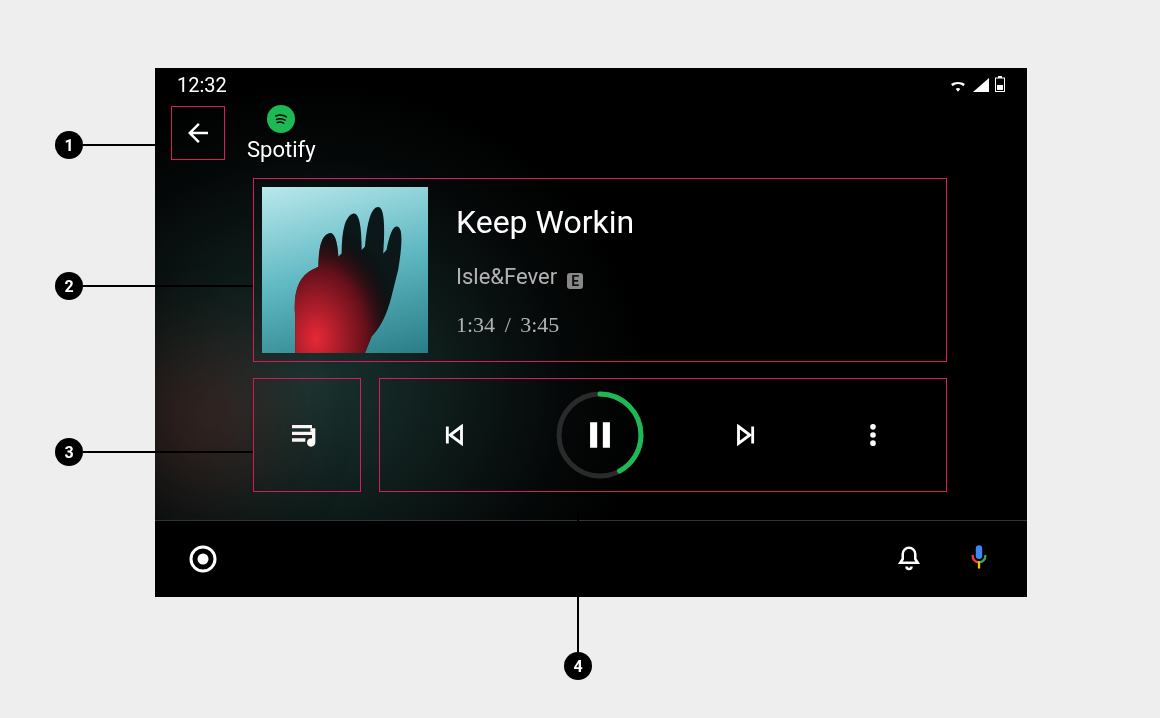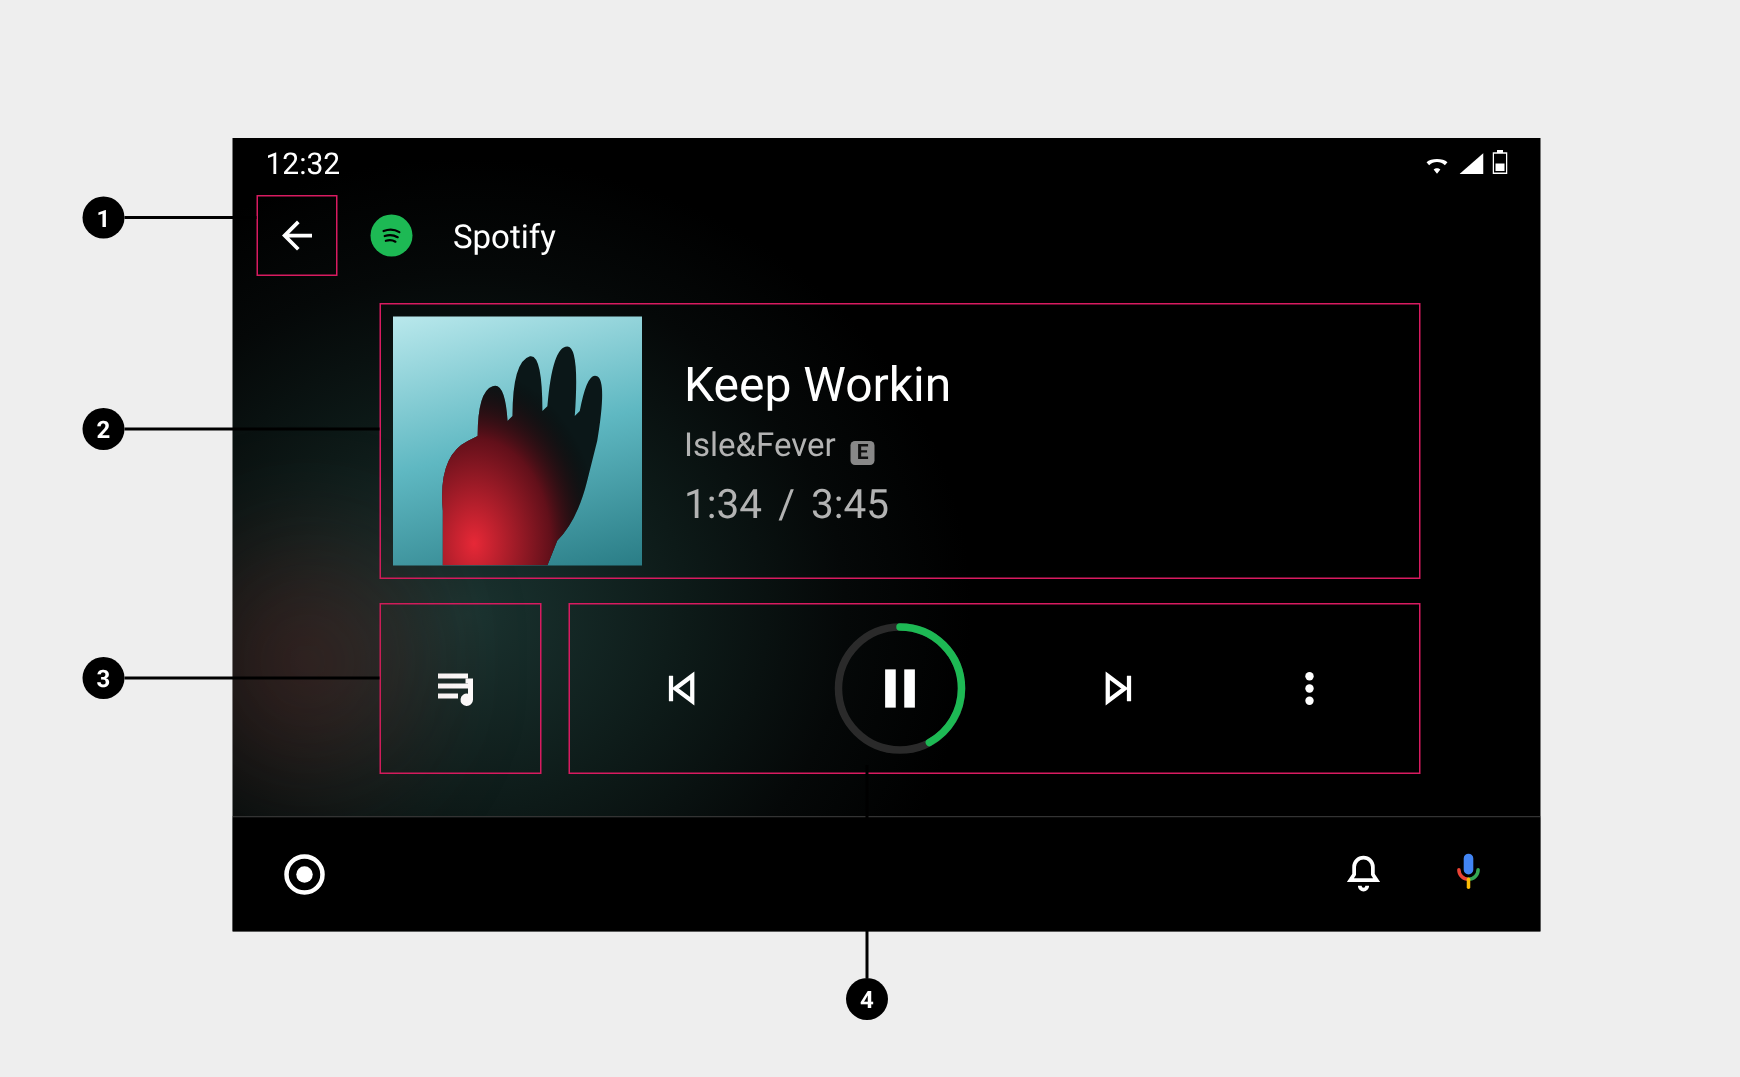--- a/index.html
+++ b/index.html
@@ -7,21 +7,21 @@
     width: 1160px;
     height: 718px;
     background: #eeeeee;
     font-family: -apple-system, Roboto, Arial, sans-serif;
     position: relative;
     overflow: hidden;
   }
   .device {
     position: absolute;
     left: 155px;
-    top: 92px;
+    top: 68px;
     width: 872px;
     height: 529px;
     background: radial-gradient(ellipse 420px 380px at 18% 60%, #1a3330 0%, #0d1a18 35%, #050808 60%, #000 80%);
     color: #fff;
     overflow: hidden;
   }
   .device::before{
     content:"";
     position:absolute;
     left:-40px; bottom:40px;
@@ -49,23 +49,24 @@
     height: 62px;
     padding-left: 12px;
   }
   .back-btn {
     width: 54px; height: 54px;
     display:flex; align-items:center; justify-content:center;
     border: 1px solid #d81b60;
     margin-left: 4px;
   }
   .app-label {
-    display:flex; align-items:flex-end; gap:27px;
+    display:flex; align-items:center; gap:4px;
     margin-left: 22px;
     font-size: 22px;
+    flex-direction: column;
   }
   .spotify-icon{
     width:28px;height:28px;border-radius:50%;
     background:#1db954;
     display:flex;align-items:center;justify-content:center;
   }
 
   
   .meta-region{
     margin-left:98px;
@@ -77,30 +78,30 @@
     align-items:center;
     padding:8px;
     gap:28px;
   }
   .album-art{
     width:166px;height:166px;
     background:linear-gradient(165deg,#b9e8ec 0%, #5fb8c2 50%, #2a7d86 100%);
     position:relative;
     overflow:hidden;
   }
-  .track-info{display:flex;flex-direction:column;gap:10px;}
+  .track-info{display:flex;flex-direction:column;gap:23px;}
   .track-title{font-size:32px;font-weight:400;color:#fff;}
   .artist-row{display:flex;align-items:flex-end;gap:10px;font-size:22px;color:#b3b3b3;}
   .explicit-badge{
     background:#888; color:#111;
     font-size:14px; font-weight:700;
     padding:1px 4px; border-radius:3px;
     line-height:1;
   }
-  .time-row{font-size:27px;color:#b3b3b3;}
+  .time-row{font-size:22px;color:#b3b3b3;font-family:Liberation Serif, serif;}
 
   
   .controls-row{
     margin-left:98px;
     margin-top:16px;
     display:flex;
     gap:18px;
     align-items:stretch;
   }
   .queue-box{

